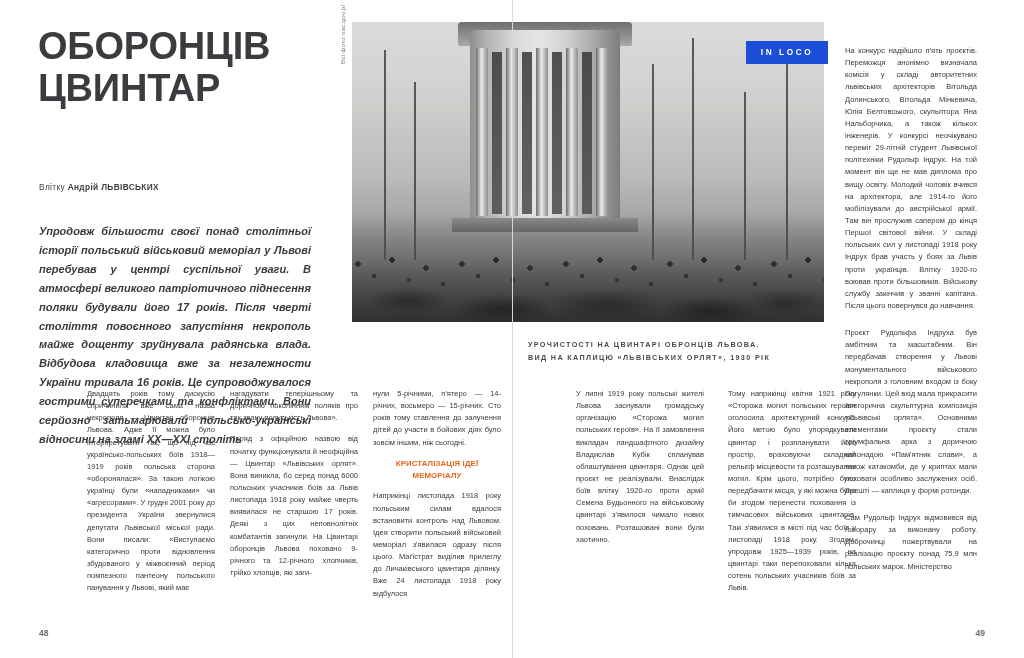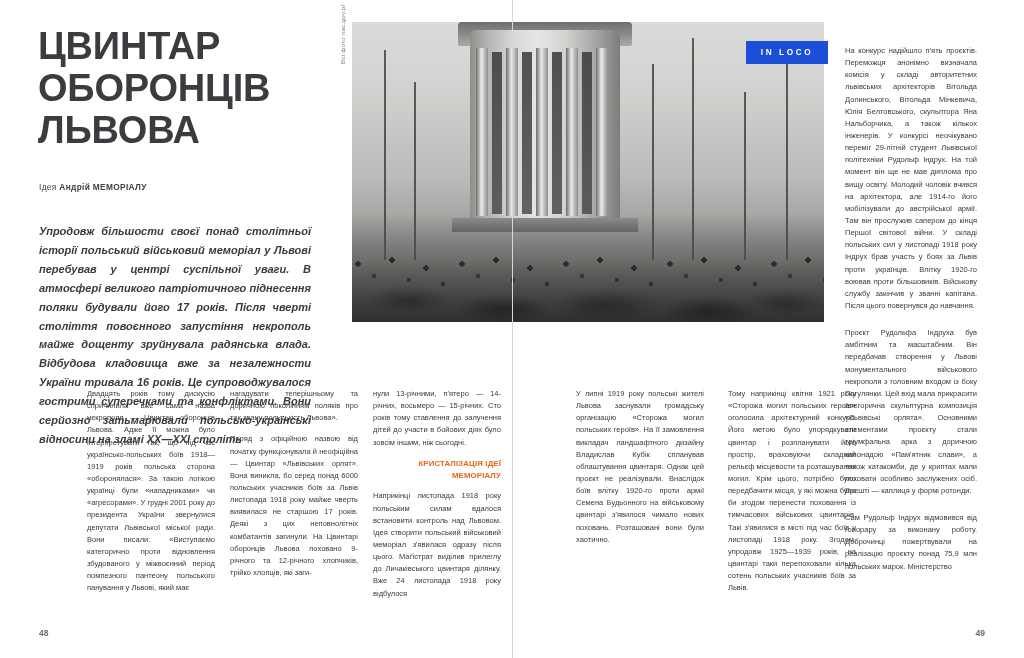--- a/index.html
+++ b/index.html
@@ -260,21 +260,21 @@
   .c6 p:last-child { margin-bottom: 0; }
 
   
   .subhead {
     color: #e8661a;
     font-weight: bold;
     font-size: 7.8px;
     line-height: 1.52;
     letter-spacing: .15px;
     text-transform: uppercase;
-    text-align: right;
+    text-align: center;
     margin-bottom: 9px;
   }
 
   
   .folio {
     position: absolute;
     bottom: 20px;
     font-size: 8.6px;
     font-weight: bold;
     color: #6d6d71;
@@ -285,43 +285,42 @@
 </head>
 <body>
 
 <div id="spread">
 
   <div class="gutter"></div>
 
   <div class="page-left">
 
     <div class="headline">
+      <div>ОБОРОНЦІВ</div>
       <div>ЦВИНТАР</div>
-      <div>ОБОРОНЦІВ</div>
-      <div>ЛЬВОВА</div>
     </div>
 
     <div class="byline">
-      <span class="lead">Ідея</span>
-      <span>Андрій МЕМОРІАЛУ</span>
+      <span class="lead">Влітку</span>
+      <span>Андрій ЛЬВІВСЬКИХ</span>
     </div>
 
     <div class="lede">Упродовж більшости своєї понад столітньої історії польський військовий меморіал у Львові перебував у центрі суспільної уваги. В атмосфері великого патріотичного піднесення поляки будували його 17 років. Після чверті століття повоєнного запустіння некрополь майже дощенту зруйнувала радянська влада. Відбудова кладовища вже за незалежности України тривала 16 років. Це супроводжувалося гострими суперечками та конфліктами. Вони серйозно затьмарювали польсько-українські відносини на зламі XX—XXI століть</div>
 
     <div class="col-text c1">
       <p>Двадцять років тому дискусію спричинила вже сама назва некрополя — Цвинтар оборонців Львова. Адже її можна було інтерпретувати так, що під час українсько-польських боїв 1918—1919 років польська сторона «оборонялася». За такою логікою українці були «нападниками» чи «агресорами». У грудні 2001 року до президента України звернулися депутати Львівської міської ради. Вони писали: «Виступаємо категорично проти відновлення збудованого у міжвоєнний період помпезного пантеону польського панування у Львові, який має</p>
     </div>
 
     <div class="col-text c2">
       <p>нагадувати теперішньому та доричною поколінням поляків про так звану польськість Львова».</p>
       <p>Поряд з офіційною назвою від початку функціонувала й неофіційна — Цвинтар «Львівських орлят». Вона виникла, бо серед понад 6000 польських учасників боїв за Львів листопада 1918 року майже чверть виявилася не старшою 17 років. Деякі з цих неповнолітніх комбатантів загинули. На Цвинтарі оборонців Львова поховано 9-річного та 12-річного хлопчиків, трійко хлопців, які заги-</p>
     </div>
 
     <div class="col-text c3">
-      <p>нули 13-річними, п'ятеро — 14-річних, восьмеро — 15-річних. Сто років тому ставлення до залучення дітей до участи в бойових діях було зовсім іншим, ніж сьогодні.</p>
+      <p>нули 5-річними, п'ятеро — 14-річних, восьмеро — 15-річних. Сто років тому ставлення до залучення дітей до участи в бойових діях було зовсім іншим, ніж сьогодні.</p>
       <p class="subhead">КРИСТАЛІЗАЦІЯ ІДЕЇ МЕМОРІАЛУ</p>
       <p>Наприкінці листопада 1918 року польським силам вдалося встановити контроль над Львовом. Ідея створити польський військовий меморіал з'явилася одразу після цього. Маґістрат виділив прилеглу до Личаківського цвинтаря ділянку. Вже 24 листопада 1918 року відбулося</p>
     </div>
 
     <div class="folio folio-left">48</div>
   </div>
 
   <div class="photo-wrap">
     <div class="photo">
       <div class="chapel-roof"></div>
@@ -349,20 +348,21 @@
       </div>
     </div>
   </div>
 
   <div class="photo-credit">Всі фото nac.gov.pl</div>
 
   <div class="badge">IN LOCO</div>
 
   <div class="page-right"></div>
 
+  <div class="caption">УРОЧИСТОСТІ НА ЦВИНТАРІ ОБРОНЦІВ ЛЬВОВА. ВИД НА КАПЛИЦЮ «ЛЬВІВСЬКИХ ОРЛЯТ», 1930 РІК</div>
 
   <div class="col-text c4">
     <p>У липні 1919 року польські жителі Львова заснували громадську організацію «Сторожа могил польських героїв». На її замовлення викладач ландшафтного дизайну Владислав Кубік спланував облаштування цвинтаря. Однак цей проєкт не реалізували. Внаслідок боїв влітку 1920-го проти армії Семена Будьонного на військовому цвинтарі з'явилося чимало нових поховань. Розташовані вони були хаотично.</p>
   </div>
 
   <div class="col-text c5">
     <p>Тому наприкінці квітня 1921 року «Сторожа могил польських героїв» оголосила архітектурний конкурс. Його метою було упорядкувати цвинтар і розпланувати його простір, враховуючи складний рельєф місцевости та розташування могил. Крім цього, потрібно було передбачити місця, у які можна було би згодом перенести поховання із тимчасових військових цвинтарів. Такі з'явилися в місті під час боїв у листопаді 1918 року. Згодом, упродовж 1925—1939 років, на цвинтарі таки перепоховали кілька сотень польських учасників боїв за Львів.</p>
   </div>
 
   <div class="c6">

